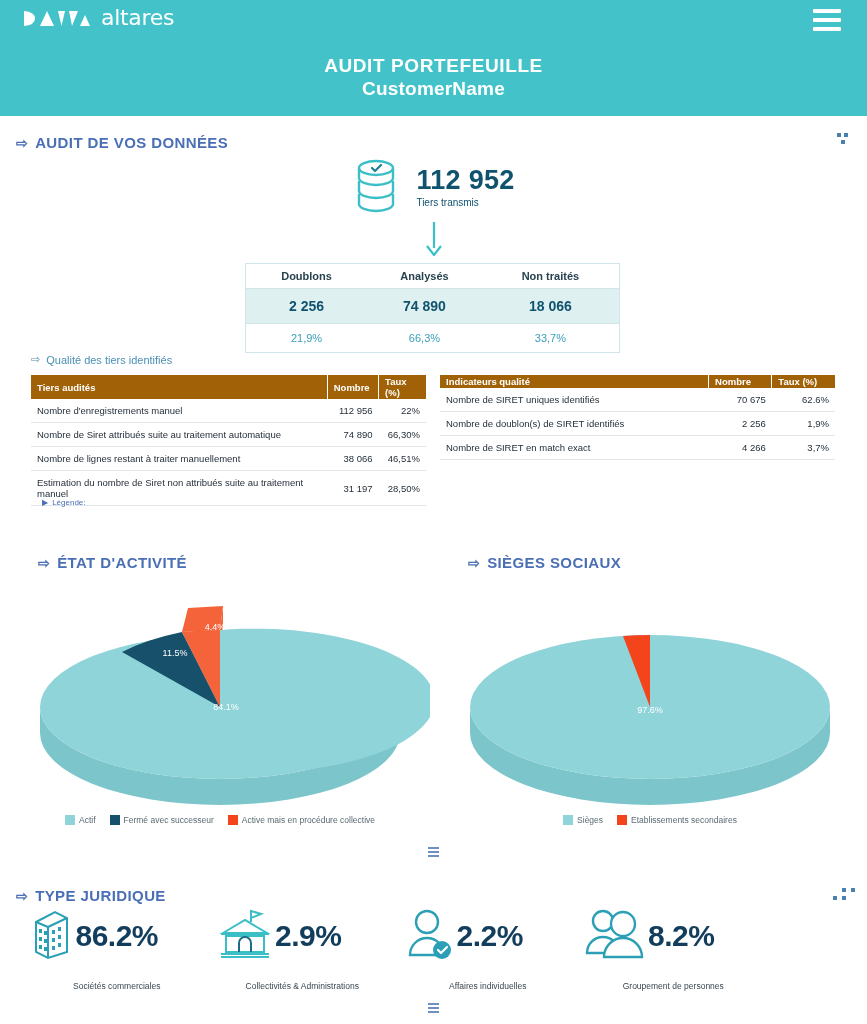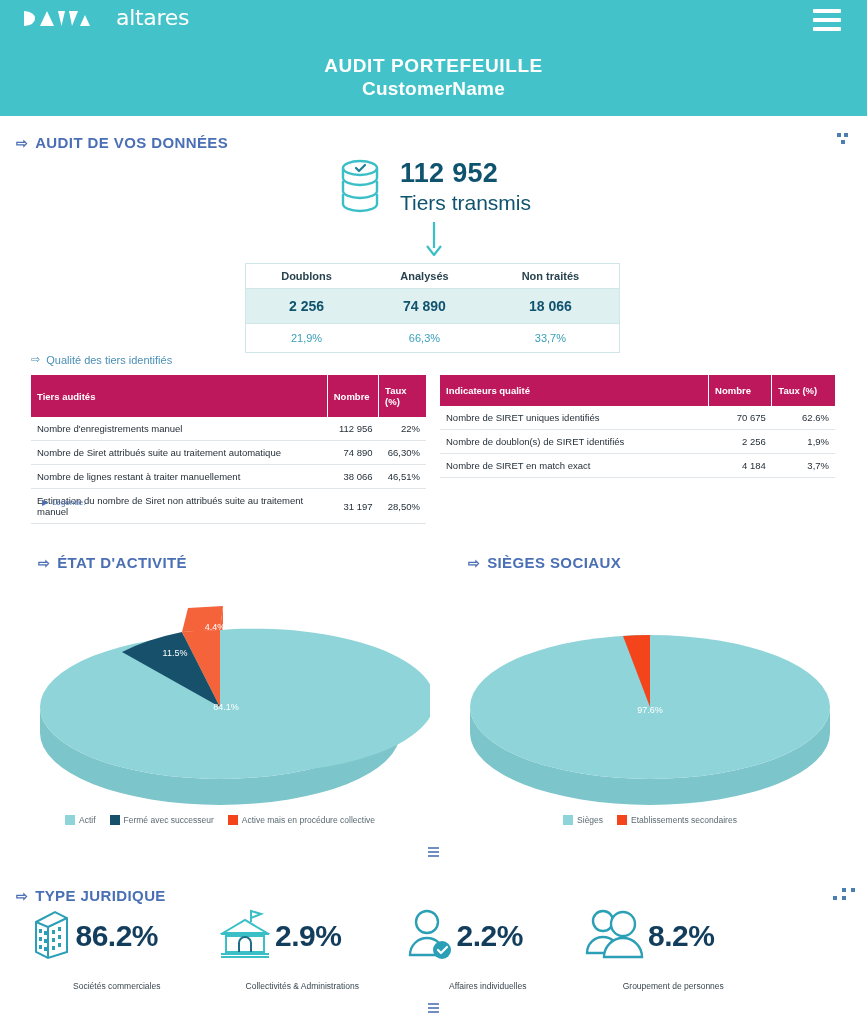--- a/index.html
+++ b/index.html
@@ -14,21 +14,21 @@
 
   
   .header {
     position: relative;
     height: 116px;
     background: #43c3c9;
     color: #fff;
   }
   .logo {
     position: absolute; left: 24px; top: 7px;
-    display: flex; align-items: center; gap: 15px;
+    display: flex; align-items: center; gap: 0;
   }
   .logo-marks { display: flex; align-items: center; gap: 2px; height: 17px; }
   .logo-word {
     font-size: 22px; letter-spacing: -0.3px; color: #ffffff;
     font-family: "DejaVu Sans", sans-serif; font-weight: 400;
     margin-left: 3px; line-height: 1;
   }
   .hamburger {
     position: absolute; right: 26px; top: 9px;
     width: 28px; height: 22px;
@@ -62,21 +62,21 @@
   
   .audit-head { position: absolute; left: 16px; top: 134px; }
   .count-row {
     position: absolute; left: 0; right: 0; top: 158px;
     display: flex; justify-content: center; align-items: center; gap: 16px;
   }
   .db-icon { width: 48px; height: 58px; }
   .count-text .big {
     font-size: 27px; font-weight: bold; color: #10536e; letter-spacing: .3px; line-height: 1.05;
   }
-  .count-text .lbl { font-size: 21px; color: #10536e; margin-top: 3px; }
+  .count-text .lbl { font-size: 10px; color: #10536e; margin-top: 3px; }
 
   .arrow-down { position: absolute; left: 0; right: 0; top: 222px; text-align: center; }
 
   .sum-table {
     position: absolute; left: 245px; top: 263px; width: 375px;
     border-collapse: collapse; border: 1px solid #cfe6ea;
   }
   .sum-table th {
     font-size: 11px; font-weight: bold; color: #28434f; padding: 6px 0 6px;
     background: #fff; border-bottom: 1px solid #cfe6ea;
@@ -86,22 +86,22 @@
     background: #dff0f1; text-align: center; border-bottom: 1px solid #cfe6ea;
   }
   .sum-table td.pct {
     font-size: 11px; color: #3ba0ba; padding: 8px 0; background: #fff; text-align: center;
   }
 
   
   .quality-head { position: absolute; left: 31px; top: 353px; }
   .qtable { position: absolute; border-collapse: collapse; font-size: 9.5px; }
   .qtable thead th {
-    background: #be185d; color: #fff; font-size: 9.5px; font-weight: bold;
-    text-align: left; padding: 10px 6px; border-right: 1px solid #fff;
+    background: #a16207; color: #fff; font-size: 9.5px; font-weight: bold;
+    text-align: left; padding: 1px 6px; border-right: 1px solid #fff;
   }
   .qtable thead th:last-child { border-right: none; }
   .qtable tbody td {
     padding: 6px 6px; color: #25303a; border-bottom: 1px solid #dfe5e8; background: #fff;
   }
   .qtable tbody td.num, .qtable tbody td.rate { text-align: right; white-space: nowrap; }
   .qtable-left  { left: 31px;  top: 375px; width: 395px; }
   .qtable-right { left: 440px; top: 375px; width: 395px; }
   .legend-toggle {
     position: absolute; left: 42px; top: 498px;
@@ -277,21 +277,21 @@
         <td class="num">70 675</td>
         <td class="rate">62.6%</td>
       </tr>
       <tr>
         <td>Nombre de doublon(s) de SIRET identifiés</td>
         <td class="num">2 256</td>
         <td class="rate">1,9%</td>
       </tr>
       <tr>
         <td>Nombre de SIRET en match exact</td>
-        <td class="num">4 184</td>
+        <td class="num">4 266</td>
         <td class="rate">3,7%</td>
       </tr>
     </tbody>
   </table>
 
   <div class="legend-toggle">
     <span>▶</span>
     <span>Légende:</span>
   </div>
 

